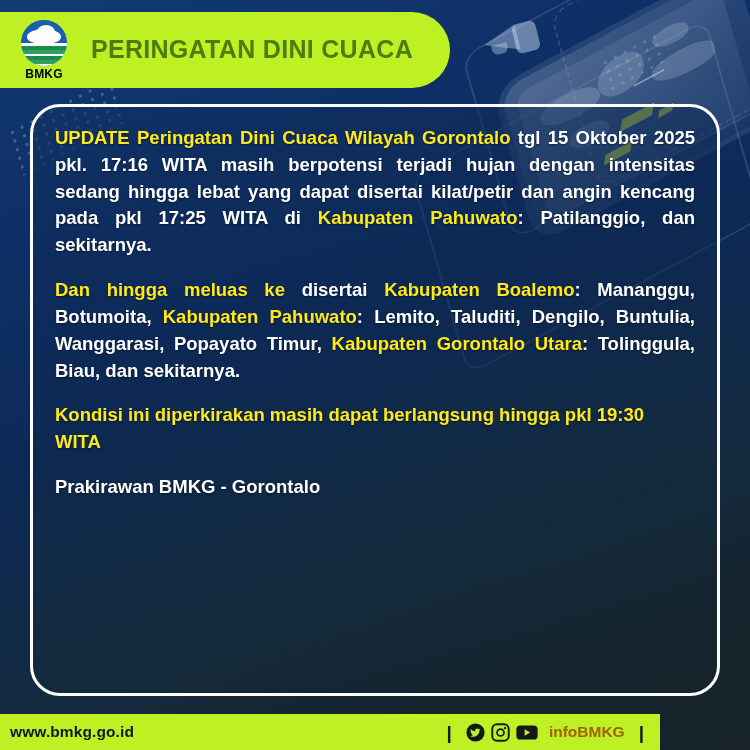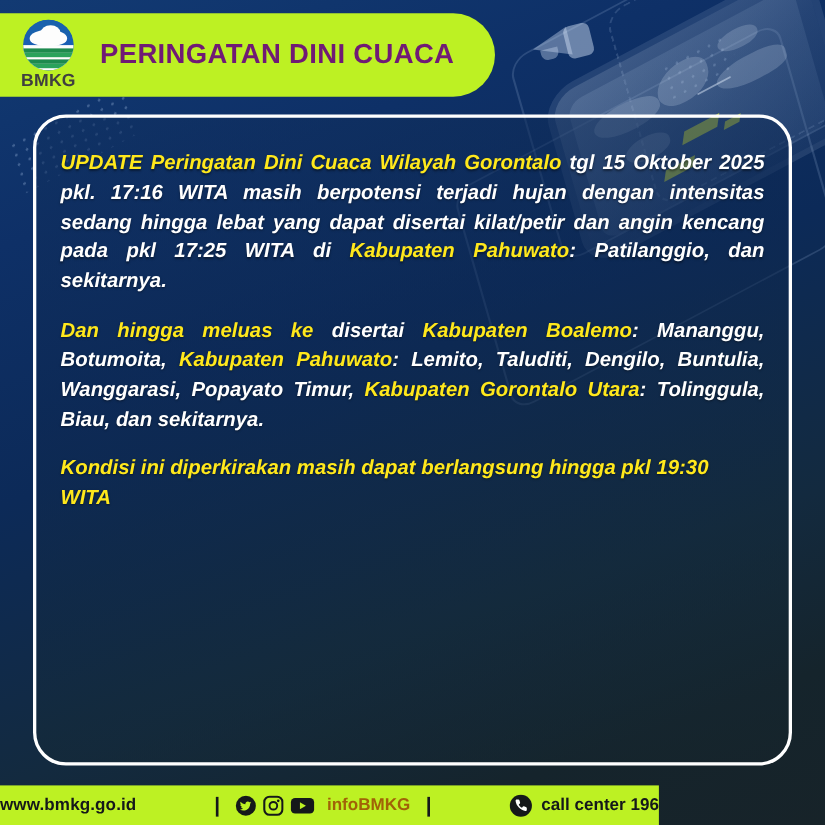--- a/index.html
+++ b/index.html
@@ -162,33 +162,33 @@
   .logo-sky   { position: absolute; left:0; top:0; width:100%; height:34%; background:#1961ad; }
   .logo-cloud { position: absolute; left:12%; top:20%; width:76%; height:34%; background:#fdfdfd; border-radius:50% 50% 45% 45%; }
   .logo-cloud2{ position: absolute; left:34%; top:12%; width:40%; height:30%; background:#fdfdfd; border-radius:50%; }
   .logo-sea   { position: absolute; left:0; bottom:0; width:100%; height:50%; background:#fdfdfd; }
   .logo-wave  { position: absolute; left:0; height:4px; background:#1d8a4e; width:100%; }
   .lw1 { bottom: 34%; }
   .lw2 { bottom: 24%; background:#2aa25c; }
   .lw3 { bottom: 13%; background:#1d8a4e; }
   .lw4 { bottom: 3%;  background:#2aa25c; }
   .logo-text {
-    font-size: 16px;
-    font-weight: bold;
-    color: #404040;
+    font-size: 12px;
+    font-weight: bold;
+    color: #000000;
     letter-spacing: .2px;
     margin-top: 1px;
   }
   .header-titles {
     flex: 1;
     text-align: center;
     padding-right: 28px;
   }
   .header-titles .hline {
-    color: #701a75;
+    color: #4d7c0f;
     font-size: 25px;
     font-weight: bold;
     line-height: 1.18;
     letter-spacing: .3px;
     white-space: nowrap;
   }
 
   
   .card {
     position: absolute;
@@ -196,42 +196,41 @@
     top: 104px;
     width: 690px;
     height: 592px;
     border: 3px solid #ffffff;
     border-radius: 30px;
     box-sizing: border-box;
     z-index: 4;
     background: linear-gradient(165deg, rgba(16,48,96,.55) 0%, rgba(13,40,82,.55) 35%, rgba(20,42,58,.55) 72%, rgba(22,36,43,.55) 100%);
   }
   .card-body {
-    padding: 28px 22px 0 22px;
-    font-style: italic;
+    padding: 18px 22px 0 22px;
   }
   .para {
     color: #ffffff;
     font-size: 18.5px;
     font-weight: bold;
     line-height: 1.45;
     text-align: justify;
     margin: 0 0 18px 0;
     text-shadow: 0 1px 2px rgba(0,0,0,.45);
   }
   .para:last-child { margin-bottom: 0; }
   .hl { color: #ffe81c; }
   .para.plain  { text-align: left; }
 
   
   .footer {
     position: absolute;
     left: 0;
     bottom: 0;
-    width: 599px;
+    width: 660px;
     height: 36px;
     background: #bdf123;
     display: flex;
     align-items: center;
     justify-content: center;
     z-index: 6;
   }
   .footer-inner {
     display: flex;
     align-items: center;
@@ -330,20 +329,21 @@
     <div class="header-titles">
       <div class="hline">PERINGATAN DINI CUACA</div>
     </div>
   </div>
 
   <div class="card">
     <div class="card-body">
       <p class="para"><span class="hl">UPDATE Peringatan Dini Cuaca Wilayah Gorontalo</span><span> tgl 15 Oktober 2025 pkl. 17:16 WITA masih berpotensi terjadi hujan dengan intensitas sedang hingga lebat yang dapat disertai kilat/petir dan angin kencang pada pkl 17:25 WITA di </span><span class="hl">Kabupaten Pahuwato</span><span>: Patilanggio, dan sekitarnya.</span></p>
       <p class="para"><span class="hl">Dan hingga meluas ke</span><span> disertai </span><span class="hl">Kabupaten Boalemo</span><span>: Mananggu, Botumoita, </span><span class="hl">Kabupaten Pahuwato</span><span>: Lemito, Taluditi, Dengilo, Buntulia, Wanggarasi, Popayato Timur, </span><span class="hl">Kabupaten Gorontalo Utara</span><span>: Tolinggula, Biau, dan sekitarnya.</span></p>
       <p class="para plain"><span class="hl">Kondisi ini diperkirakan masih dapat berlangsung hingga pkl 19:30 WITA</span></p>
+      <p class="para plain"><span>Prakirawan BMKG - Gorontalo</span></p>
     </div>
   </div>
 
   <div class="footer">
     <div class="footer-inner">
       <div class="f-site">www.bmkg.go.id</div>
 
       <div class="f-mid">
         <span class="f-sep">|</span>
         <span class="f-social">
@@ -364,25 +364,16 @@
             <svg class="ico" width="22" height="19" viewBox="0 0 28 22" aria-hidden="true">
               <rect x="0.5" y="2" width="27" height="18" rx="5" ry="5" fill="#15181a"></rect>
               <path d="M11 7l7 4-7 4z" fill="#bdf123"></path>
             </svg>
           </span>
         </span>
         <span class="f-handle">infoBMKG</span>
         <span class="f-sep">|</span>
       </div>
 
-      <div class="f-right">
-        <span>
-          <svg class="ico" width="21" height="21" viewBox="0 0 24 24" aria-hidden="true">
-            <circle cx="12" cy="12" r="11.5" fill="#15181a"></circle>
-            <path d="M9.4 5.6c.6 0 1 .4 1.2 1l.6 2c.2.5 0 1-.4 1.3l-1 .7c.7 1.5 1.9 2.7 3.4 3.4l.7-1c.3-.4.8-.6 1.3-.4l2 .6c.6.2 1 .6 1 1.2v1.8c0 .8-.7 1.4-1.5 1.3C11.9 17 7 12.1 6.5 6.9c-.1-.8.5-1.5 1.3-1.5h1.6z" fill="#ffffff"></path>
-          </svg>
-        </span>
-        <span class="f-call">call center 196</span>
-      </div>
     </div>
   </div>
 
 </div>
 
 </body></html>

